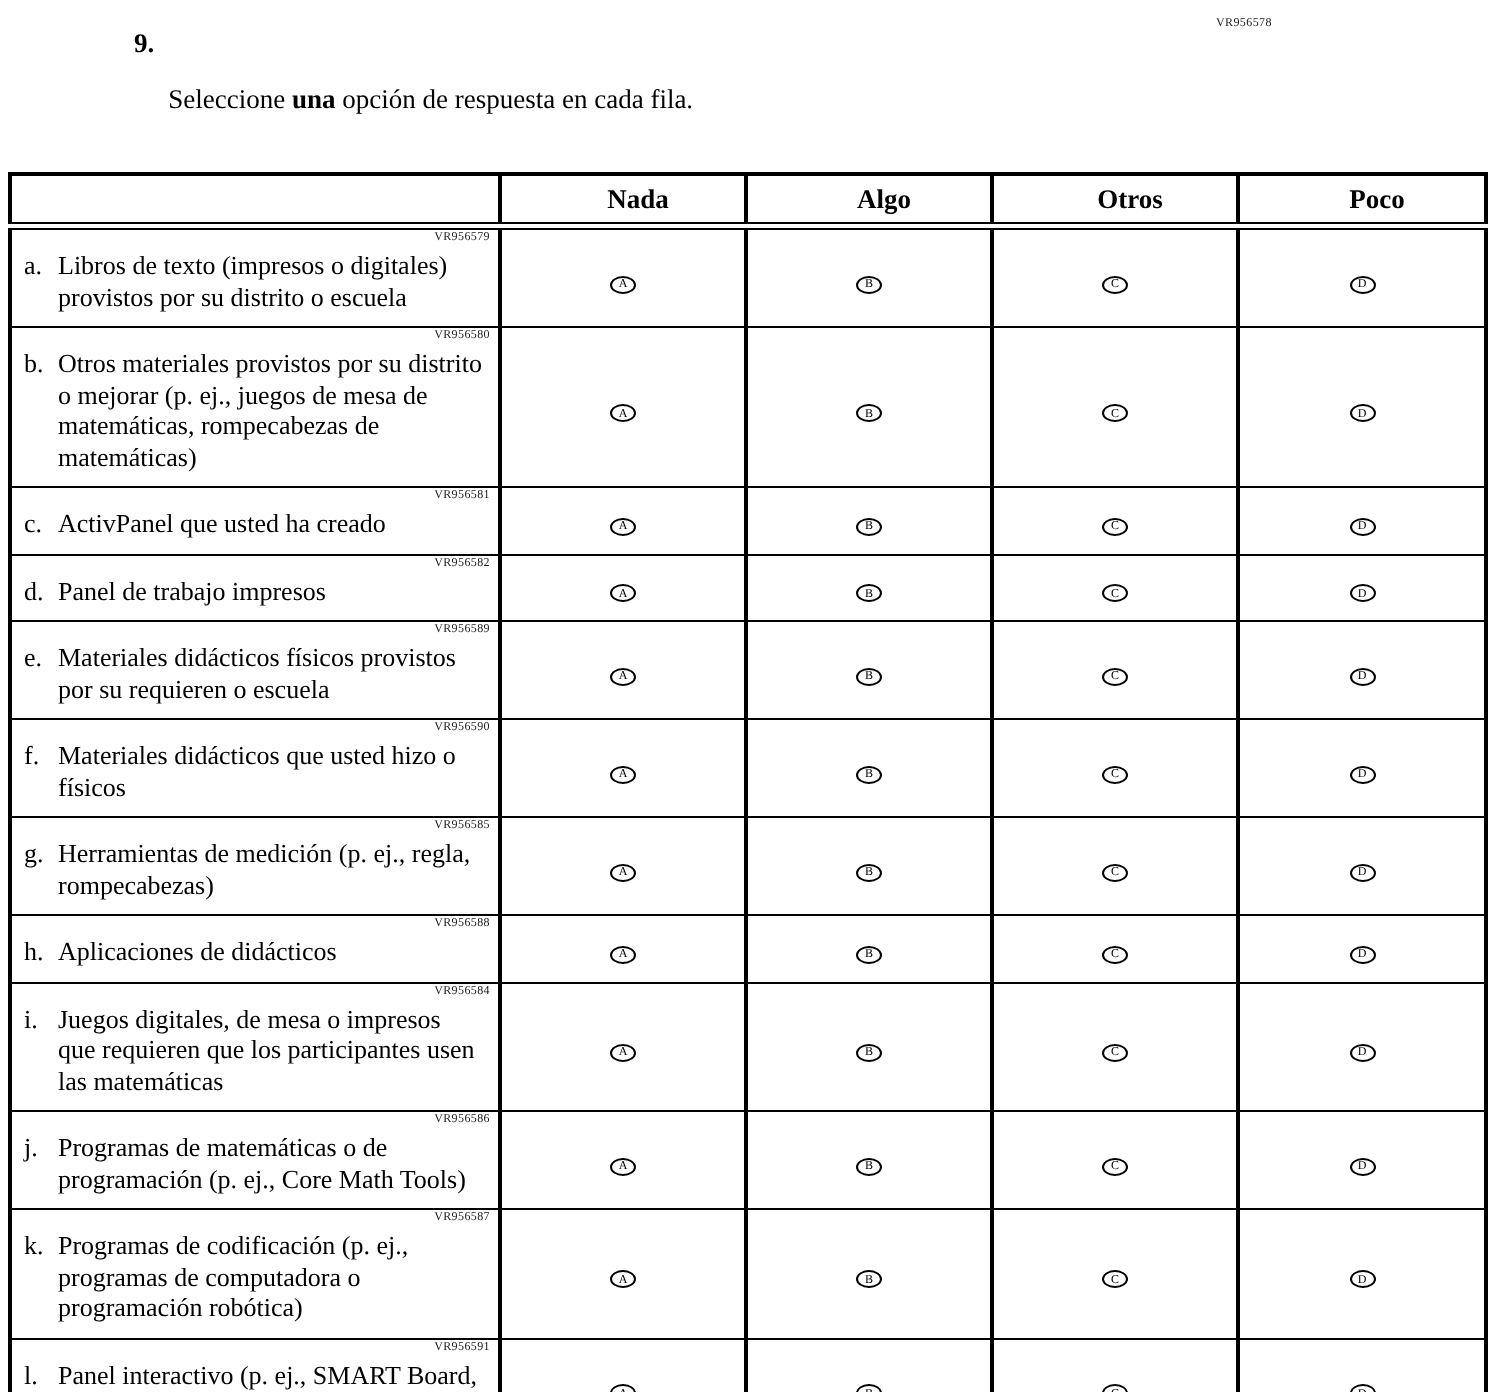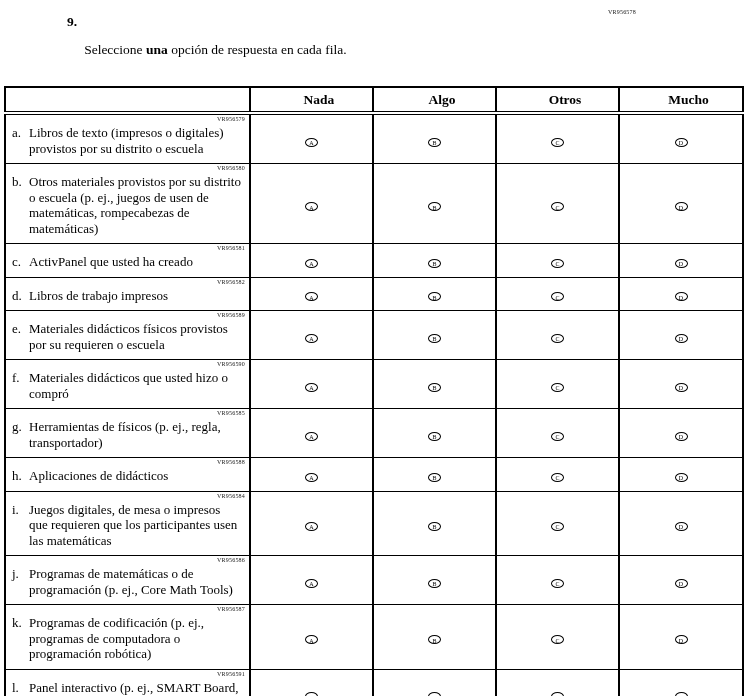--- a/index.html
+++ b/index.html
@@ -62,21 +62,21 @@
       <col style="width:123px">
       <col style="width:123px">
       <col style="width:124px">
   </colgroup>
   <thead>
     <tr>
       <th></th>
       <th>Nada</th>
       <th>Algo</th>
       <th>Otros</th>
-      <th>Mucho</th>
+      <th>Poco</th>
     </tr>
   </thead>
   <tbody id="rows">
       <tr>
     <td class="label-cell">
       <div class="row-code vr-code">VR956579</div>
       <div class="row-label">
         <span class="prefix">a.</span>
         <span class="text">Libros de texto (impresos o digitales) provistos por su distrito o escuela</span>
       </div>
@@ -100,21 +100,21 @@
       <span class="bubble">
             <span class="letter">D</span>
           </span>
     </td>
   </tr>
       <tr>
     <td class="label-cell">
       <div class="row-code vr-code">VR956580</div>
       <div class="row-label">
         <span class="prefix">b.</span>
-        <span class="text">Otros materiales provistos por su distrito o escuela (p. ej., juegos de usen de matemáticas, rompecabezas de matemáticas)</span>
+        <span class="text">Otros materiales provistos por su distrito o mejorar (p. ej., juegos de mesa de matemáticas, rompecabezas de matemáticas)</span>
       </div>
     </td>
     <td class="opt">
       <span class="bubble">
             <span class="letter">A</span>
           </span>
     </td>
     <td class="opt">
       <span class="bubble">
             <span class="letter">B</span>
@@ -158,21 +158,21 @@
       <span class="bubble">
             <span class="letter">D</span>
           </span>
     </td>
   </tr>
       <tr>
     <td class="label-cell">
       <div class="row-code vr-code">VR956582</div>
       <div class="row-label">
         <span class="prefix">d.</span>
-        <span class="text">Libros de trabajo impresos</span>
+        <span class="text">Panel de trabajo impresos</span>
       </div>
     </td>
     <td class="opt">
       <span class="bubble">
             <span class="letter">A</span>
           </span>
     </td>
     <td class="opt">
       <span class="bubble">
             <span class="letter">B</span>
@@ -216,21 +216,21 @@
       <span class="bubble">
             <span class="letter">D</span>
           </span>
     </td>
   </tr>
       <tr>
     <td class="label-cell">
       <div class="row-code vr-code">VR956590</div>
       <div class="row-label">
         <span class="prefix">f.</span>
-        <span class="text">Materiales didácticos que usted hizo o compró</span>
+        <span class="text">Materiales didácticos que usted hizo o físicos</span>
       </div>
     </td>
     <td class="opt">
       <span class="bubble">
             <span class="letter">A</span>
           </span>
     </td>
     <td class="opt">
       <span class="bubble">
             <span class="letter">B</span>
@@ -245,21 +245,21 @@
       <span class="bubble">
             <span class="letter">D</span>
           </span>
     </td>
   </tr>
       <tr>
     <td class="label-cell">
       <div class="row-code vr-code">VR956585</div>
       <div class="row-label">
         <span class="prefix">g.</span>
-        <span class="text">Herramientas de físicos (p. ej., regla, transportador)</span>
+        <span class="text">Herramientas de medición (p. ej., regla, rompecabezas)</span>
       </div>
     </td>
     <td class="opt">
       <span class="bubble">
             <span class="letter">A</span>
           </span>
     </td>
     <td class="opt">
       <span class="bubble">
             <span class="letter">B</span>

